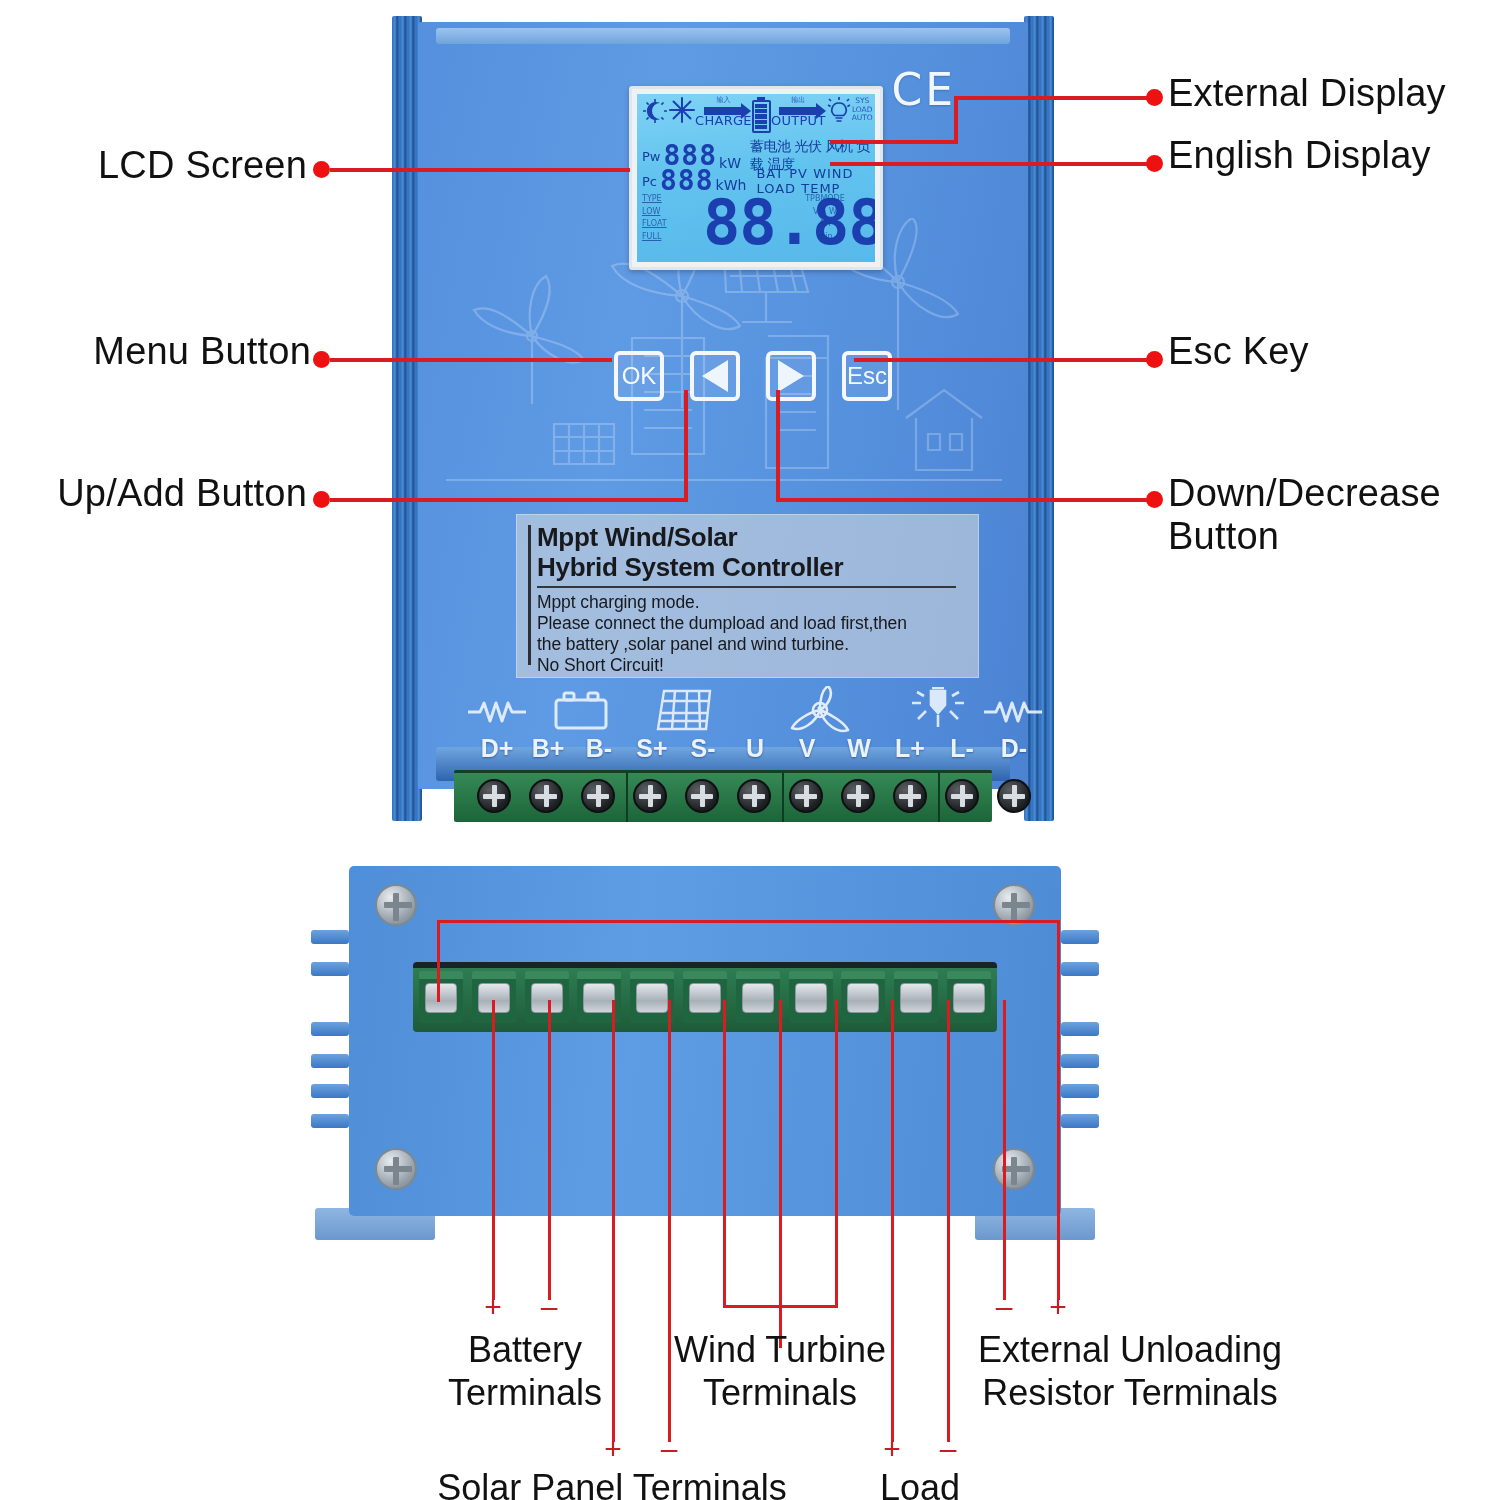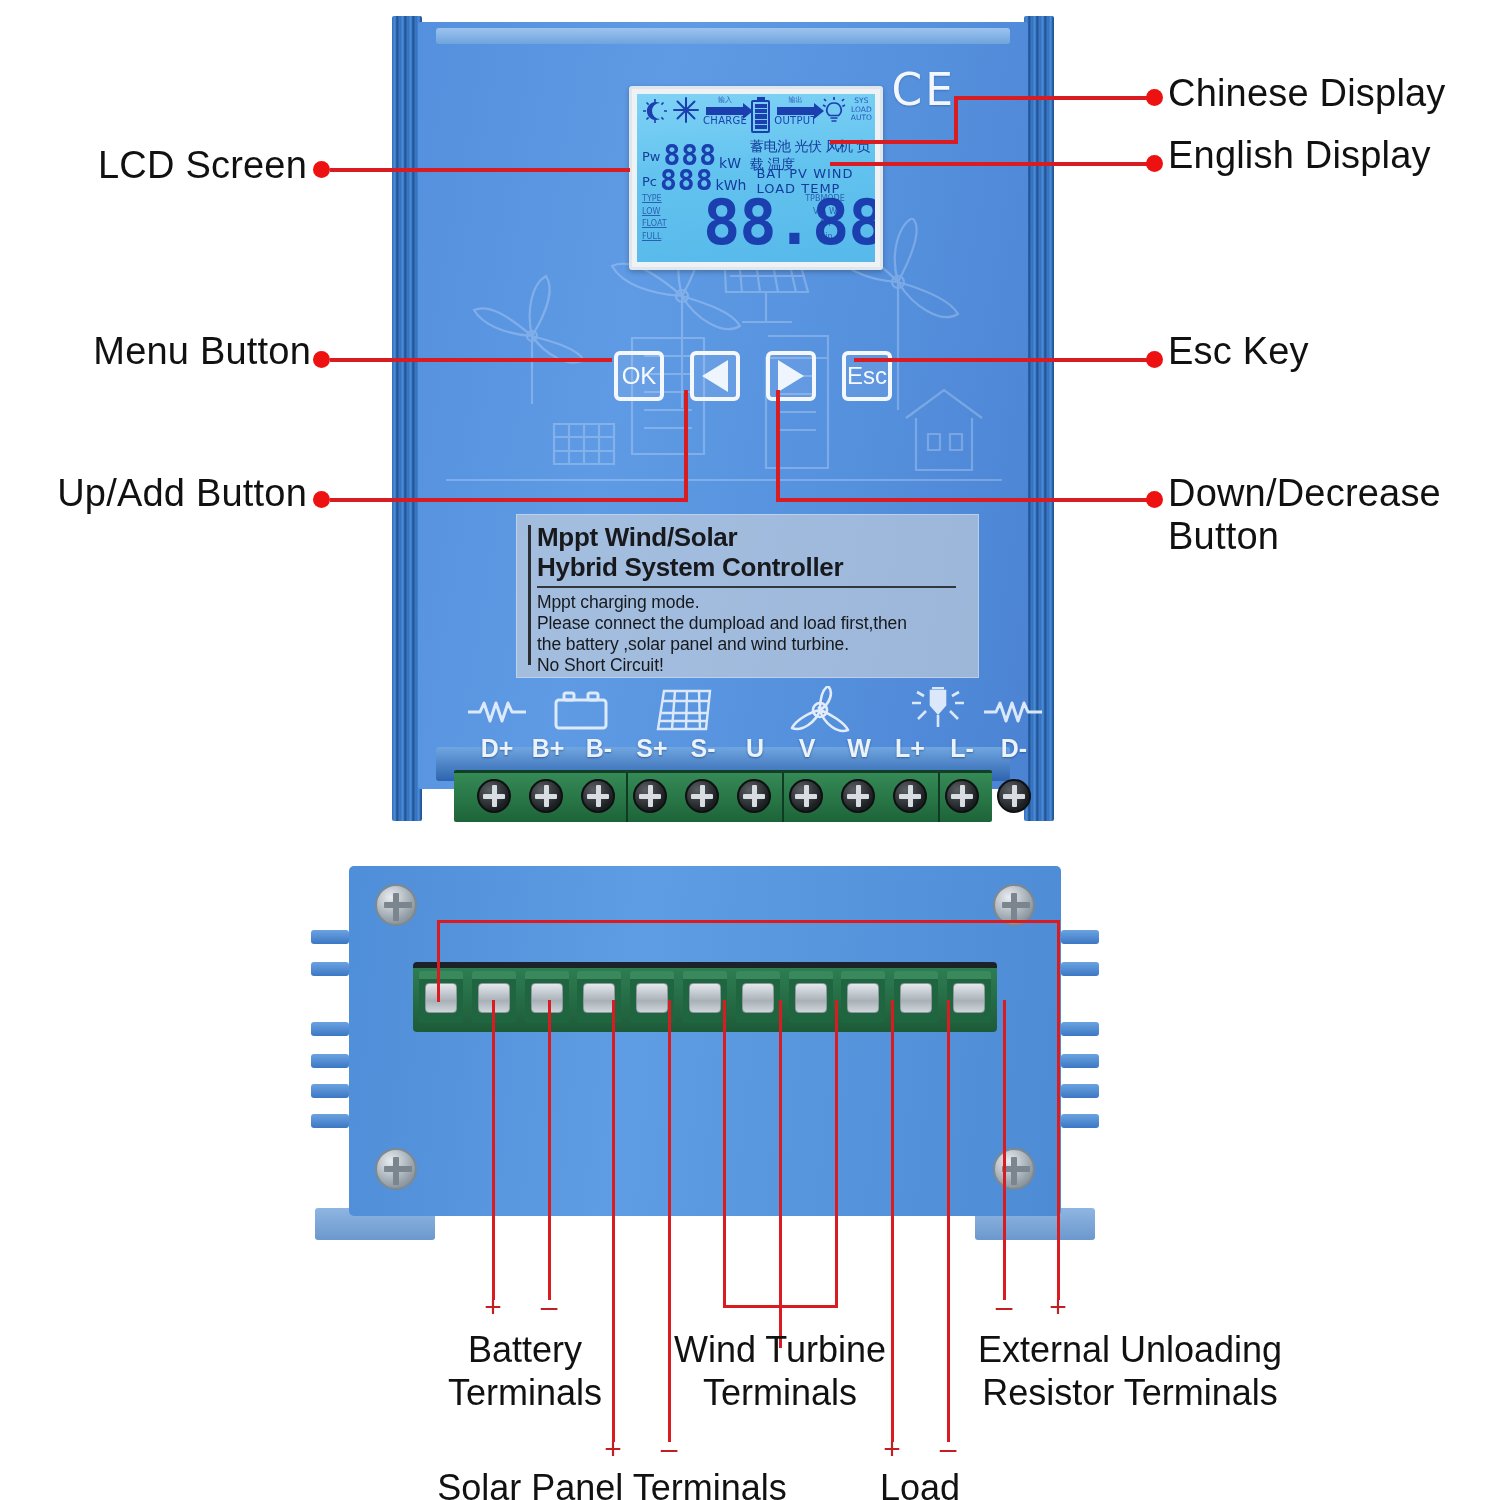--- a/index.html
+++ b/index.html
@@ -100,21 +100,21 @@
     color: #153c9c;
   }
   .seg { color: #1b3fae; }
 
   #lcd-row-icons {
     position: absolute; left: 4px; right: 3px; top: 3px; height: 44px;
     display: flex; align-items: flex-start; justify-content: space-between;
   }
   .ic { position: relative; text-align: center; color: #1b3fae; }
   .ic .cn { font-size: 7px; line-height: 7px; opacity: .82; }
-  .ic .en { font-size: 10px; line-height: 8px; letter-spacing: .3px; }
+  .ic .en { font-size: 13px; line-height: 8px; letter-spacing: .3px; }
   .arrow-blk {
     width: 38px; height: 8px; background: #1b3fae; position: relative;
     margin: 3px auto 2px auto;
   }
   .arrow-blk:after {
     content:""; position:absolute; right:-9px; top:-4px;
     border-left: 10px solid #1b3fae;
     border-top: 8px solid transparent;
     border-bottom: 8px solid transparent;
   }
@@ -613,21 +613,21 @@
 
   <div class="lline" style="left:330px; top:498px; width:358px; height:4px;"></div>
   <div class="lline" style="left:684px; top:390px; width:4px; height:112px;"></div>
   <div class="dot" style="left:313px; top:491px;"></div>
   <div class="callout left" style="right:1180px; top:472px;">Up/Add Button</div>
 
   <div class="lline" style="left:830px; top:140px; width:128px; height:4px;"></div>
   <div class="lline" style="left:954px; top:96px;  width:4px;  height:48px;"></div>
   <div class="lline" style="left:954px; top:96px;  width:196px; height:4px;"></div>
   <div class="dot" style="left:1146px; top:89px;"></div>
-  <div class="callout right" style="left:1168px; top:72px;">Chinese Display</div>
+  <div class="callout right" style="left:1168px; top:72px;">External Display</div>
 
   <div class="lline" style="left:830px; top:162px; width:320px; height:4px;"></div>
   <div class="dot" style="left:1146px; top:155px;"></div>
   <div class="callout right" style="left:1168px; top:134px;">English Display</div>
 
   <div class="lline" style="left:854px; top:358px; width:296px; height:4px;"></div>
   <div class="dot" style="left:1146px; top:351px;"></div>
   <div class="callout right" style="left:1168px; top:330px;">Esc Key</div>
 
   <div class="lline" style="left:776px; top:390px; width:4px;  height:112px;"></div>

